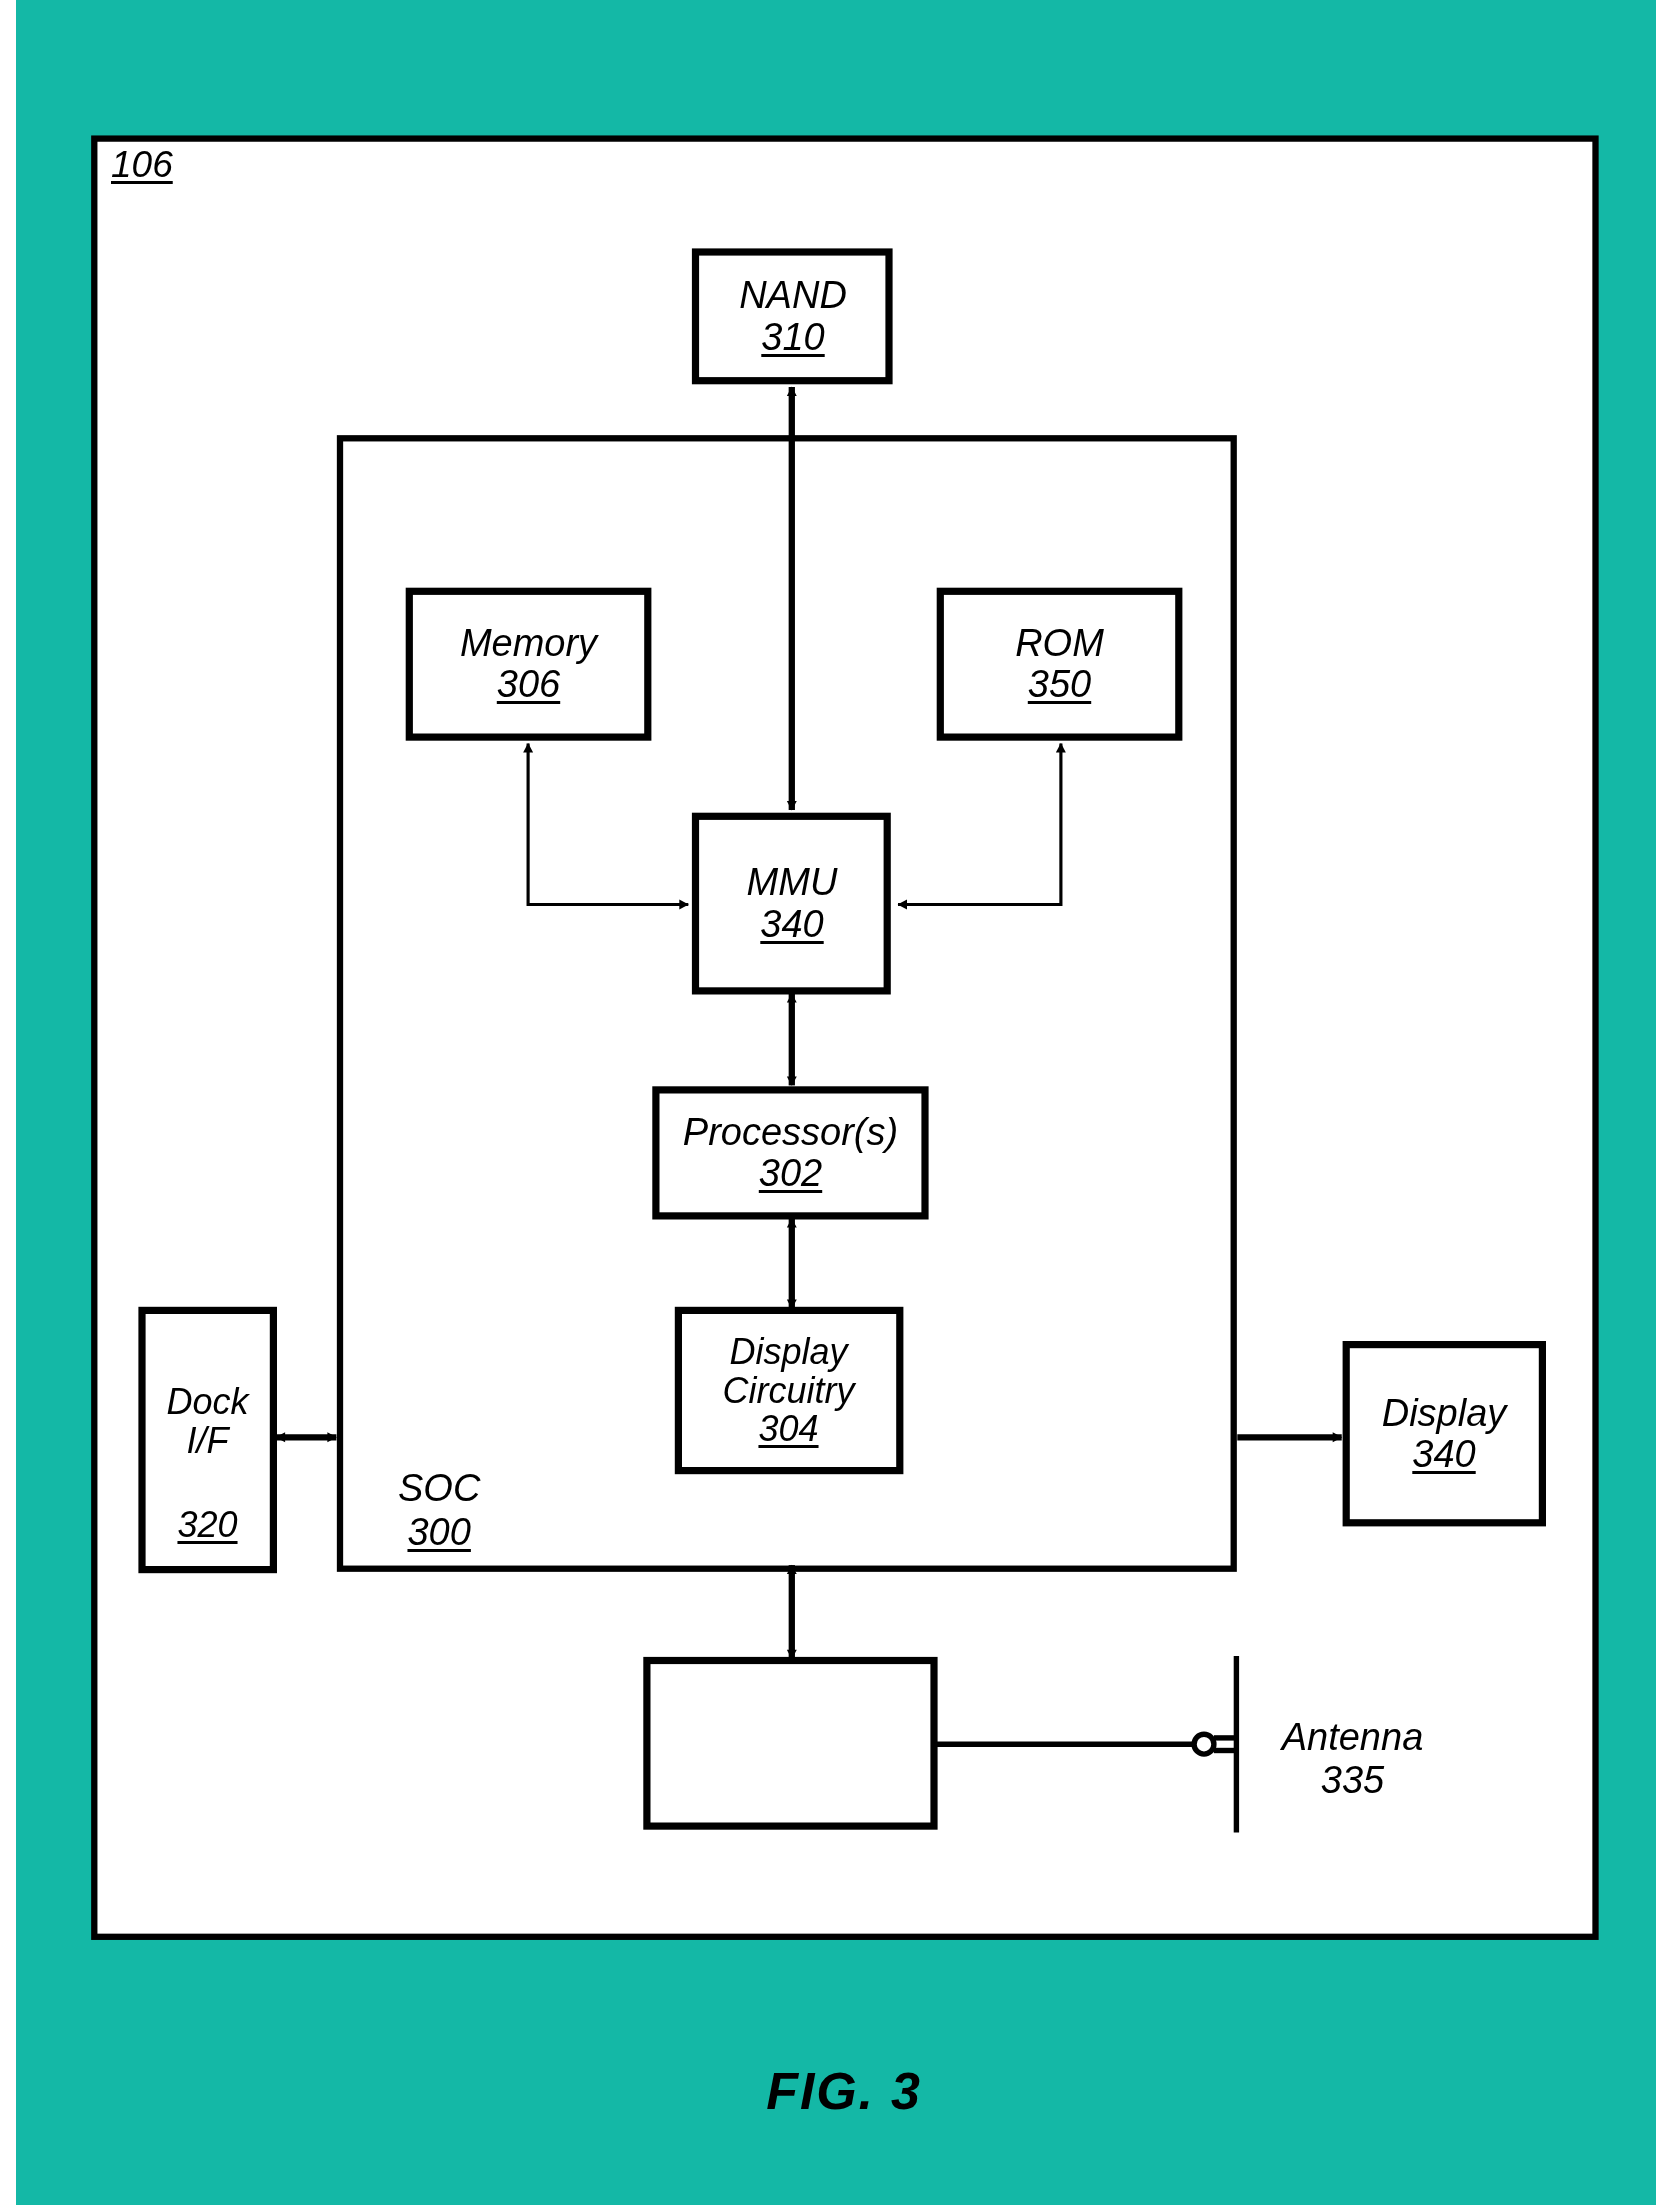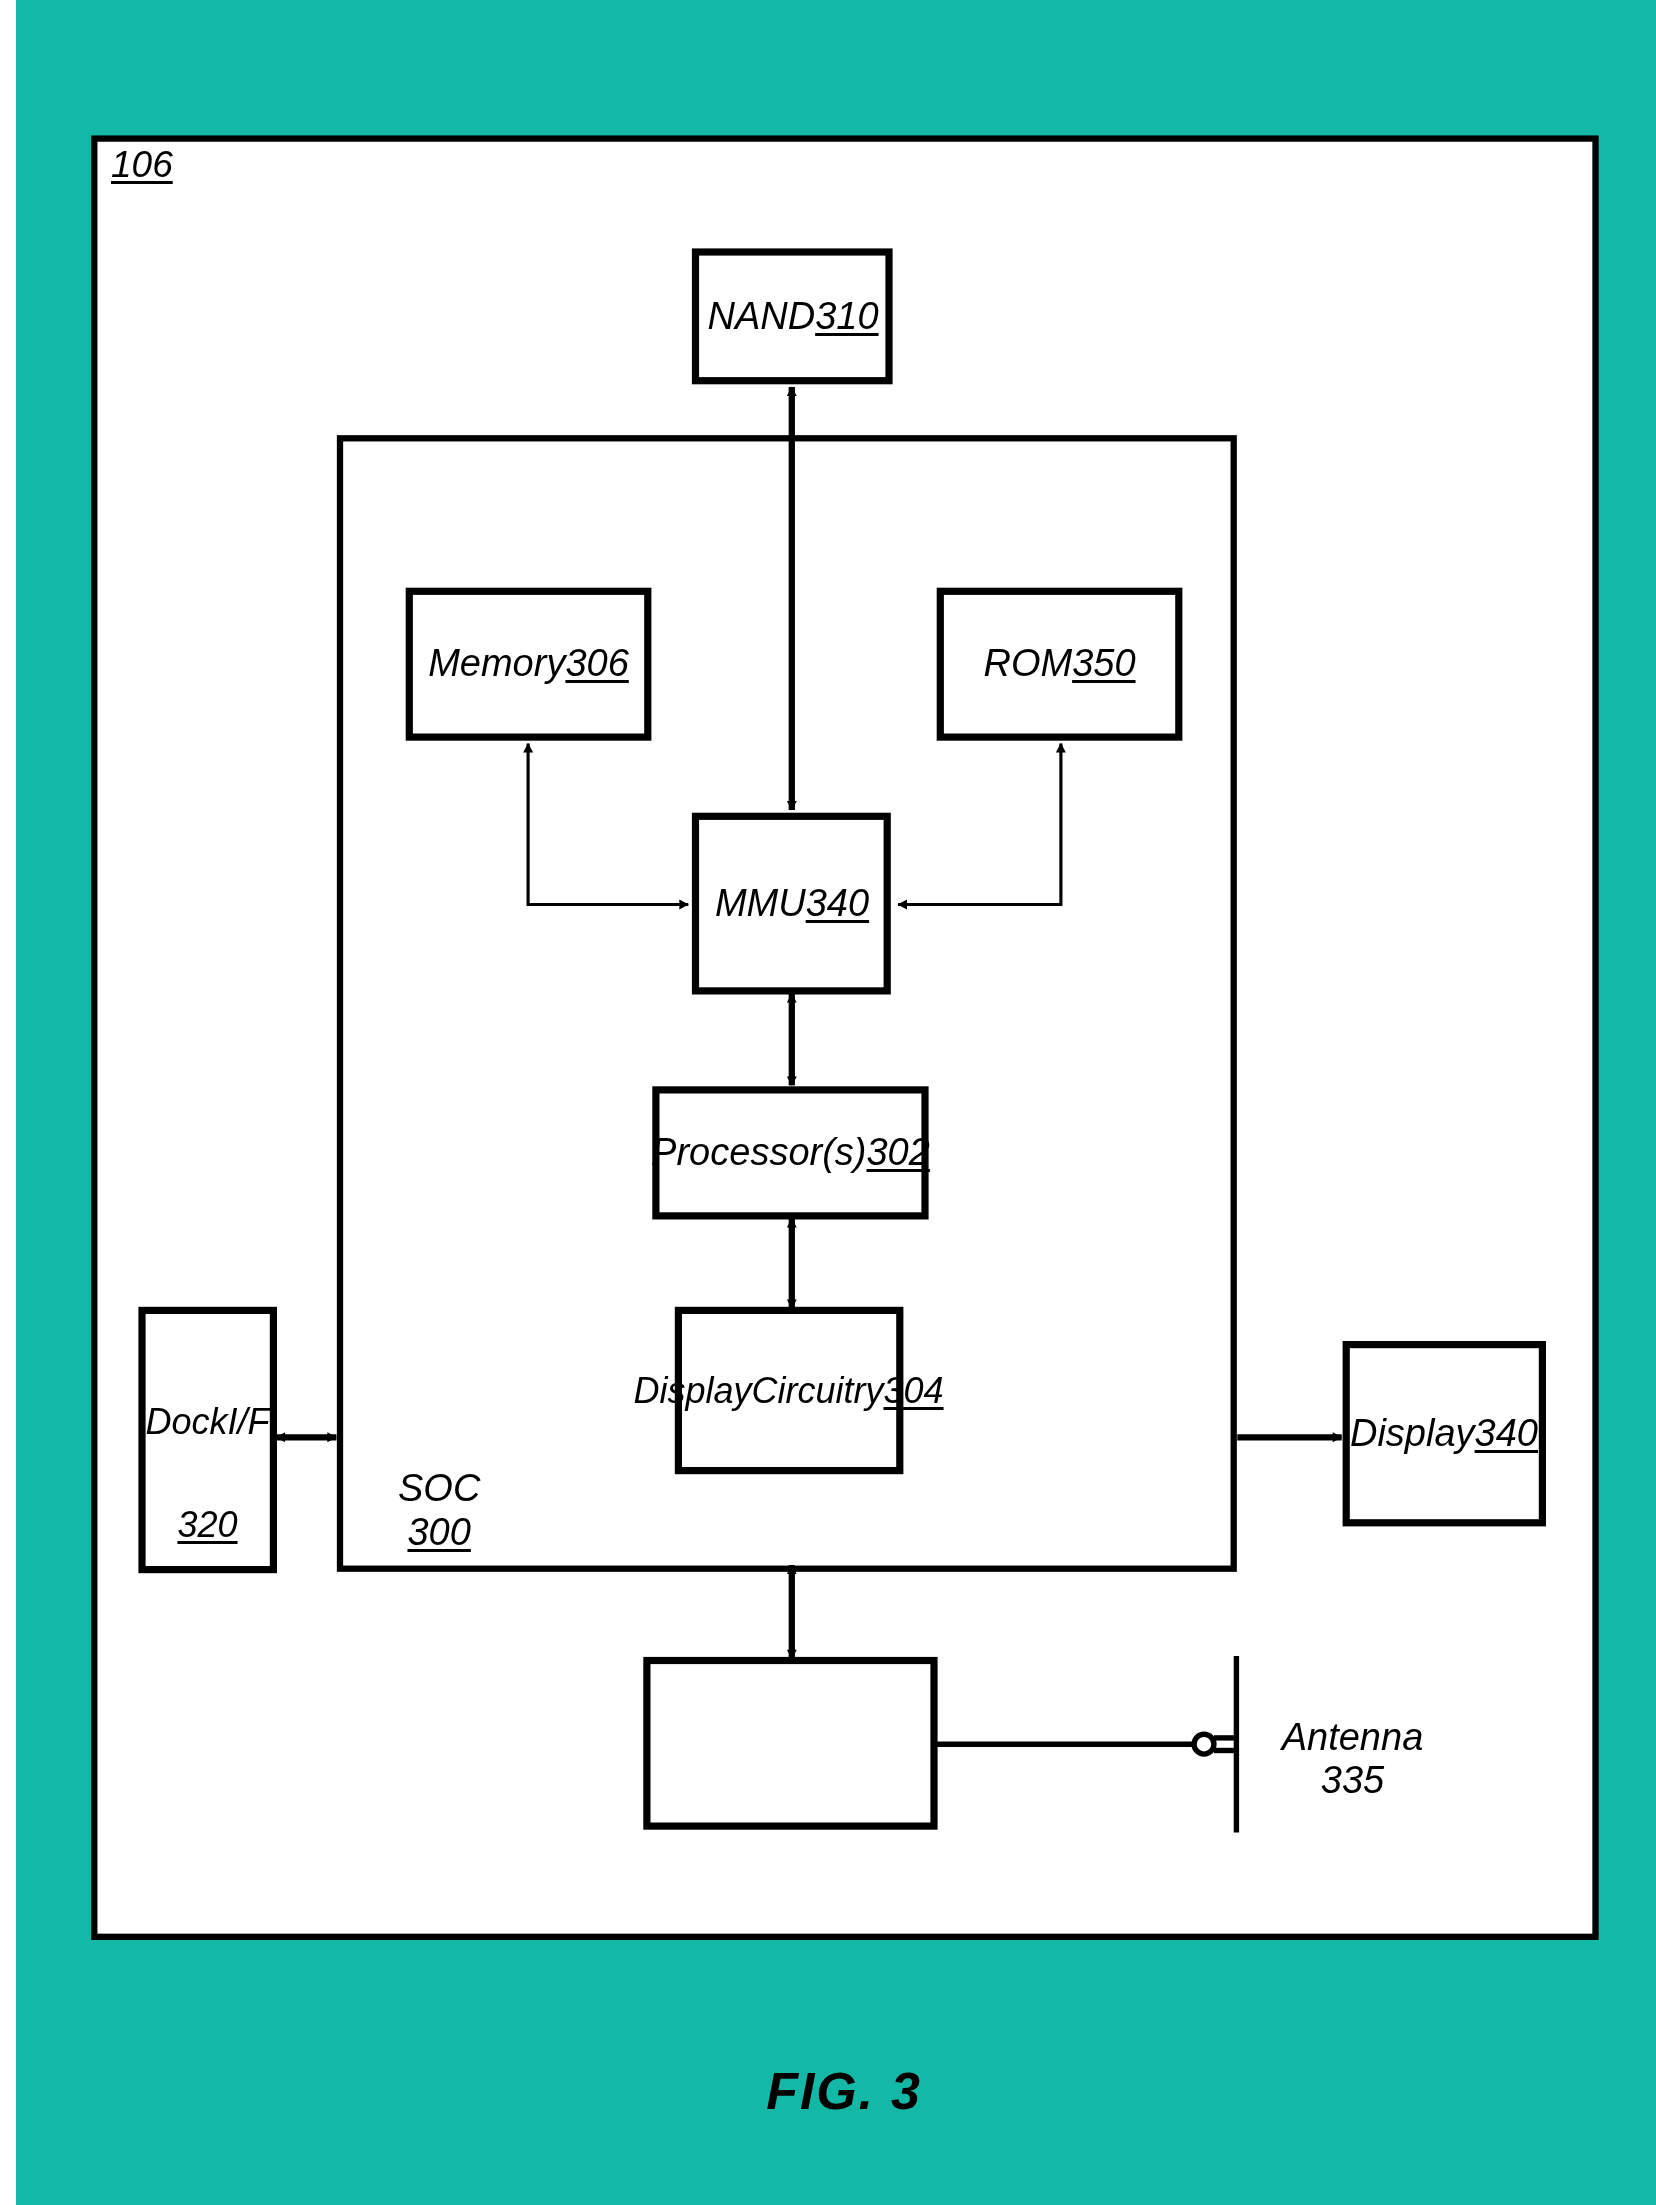--- a/index.html
+++ b/index.html
@@ -1,19 +1,19 @@
 <!DOCTYPE html>
 <html style="font-size:14.4px"><head>
 <meta charset="utf-8">
 <style>
   html,body{margin:0;padding:0;background:#ffffff;}
   body{width:1656px;height:2205px;position:relative;font-family:"Liberation Sans",sans-serif;}
   #stage{position:absolute;left:16px;top:0;width:1656px;height:2205px;overflow:hidden;background:#14b8a6;}
   svg#diagram{position:absolute;left:0;top:0;width:1656px;height:2205px;}
-  .box-label{position:absolute;display:flex;flex-direction:row;align-items:center;justify-content:center;
+  .box-label{position:absolute;display:flex;flex-direction:column;align-items:center;justify-content:center;
              font-style:italic;color:#000;line-height:1.08;text-align:center;pointer-events:none;}
   .num{text-decoration:underline;text-underline-offset:3.6px;}
   .plain{text-decoration:none;}
   .free-label{position:absolute;font-style:italic;color:#000;line-height:1.12;text-align:left;}
   .fig-cap{position:absolute;font-style:italic;color:#000;text-align:center;width:100%;left:0;}
 </style>
 </head>
 <body>
 
 <div id="stage">

